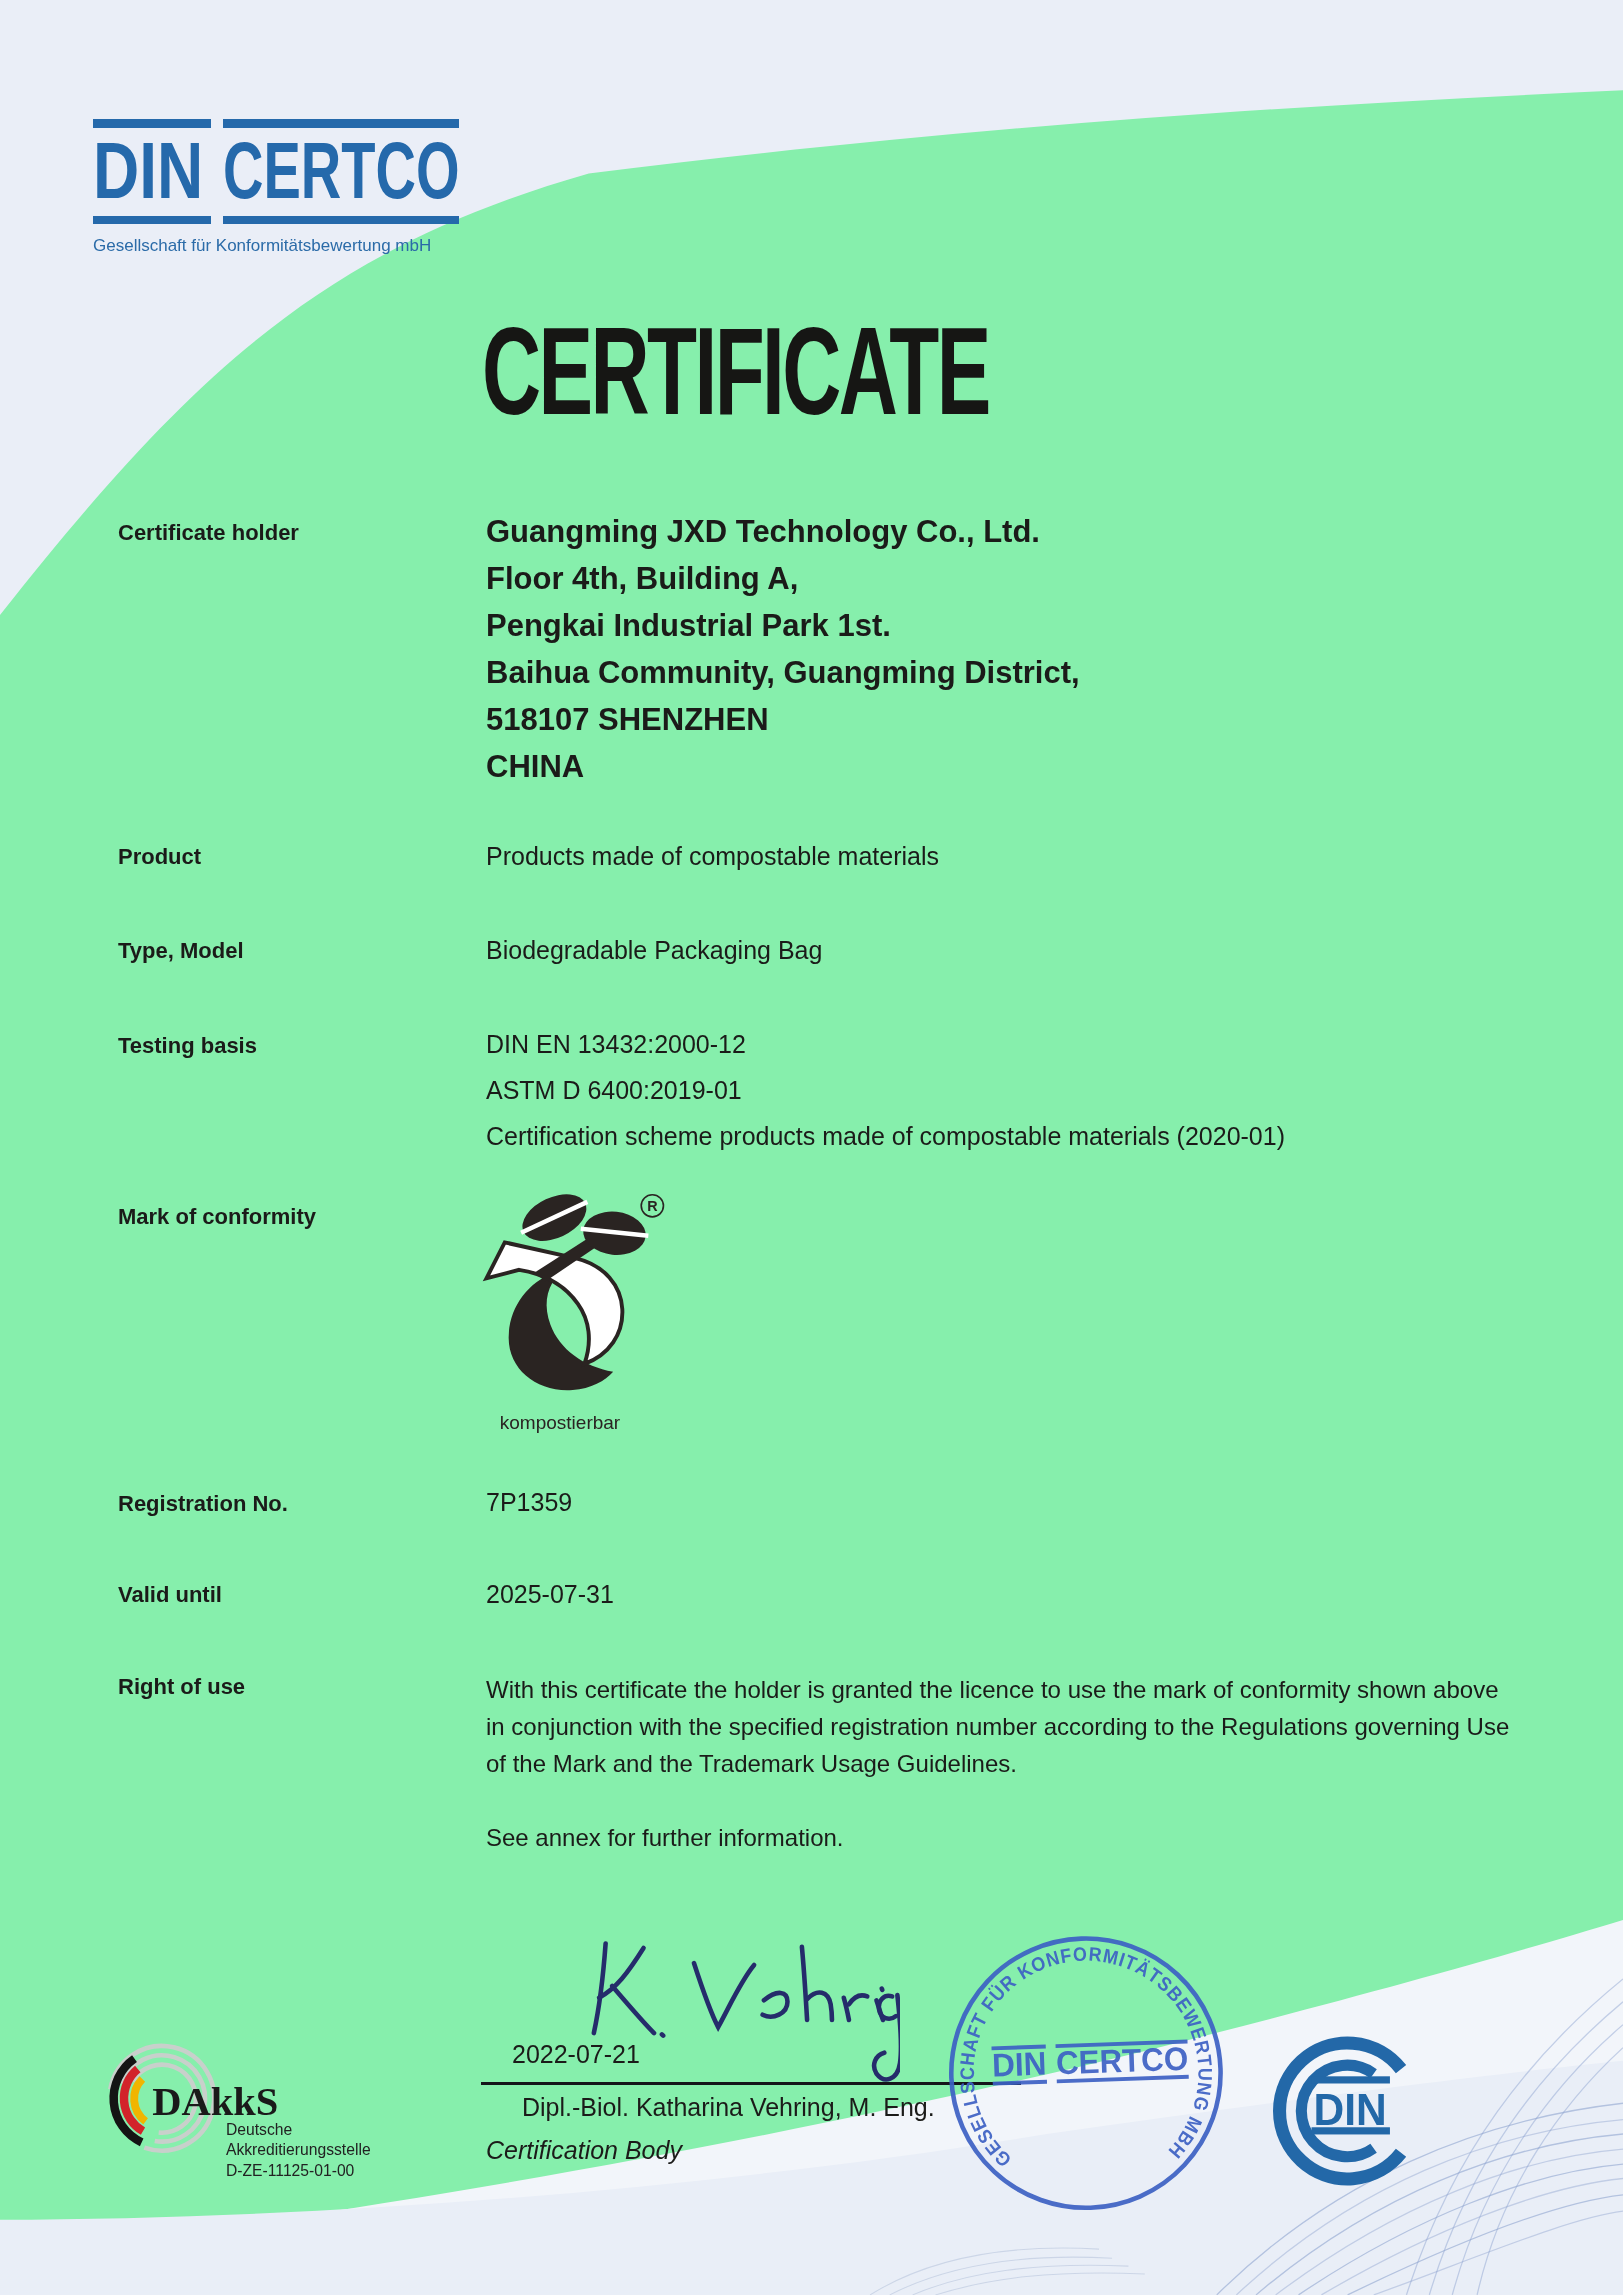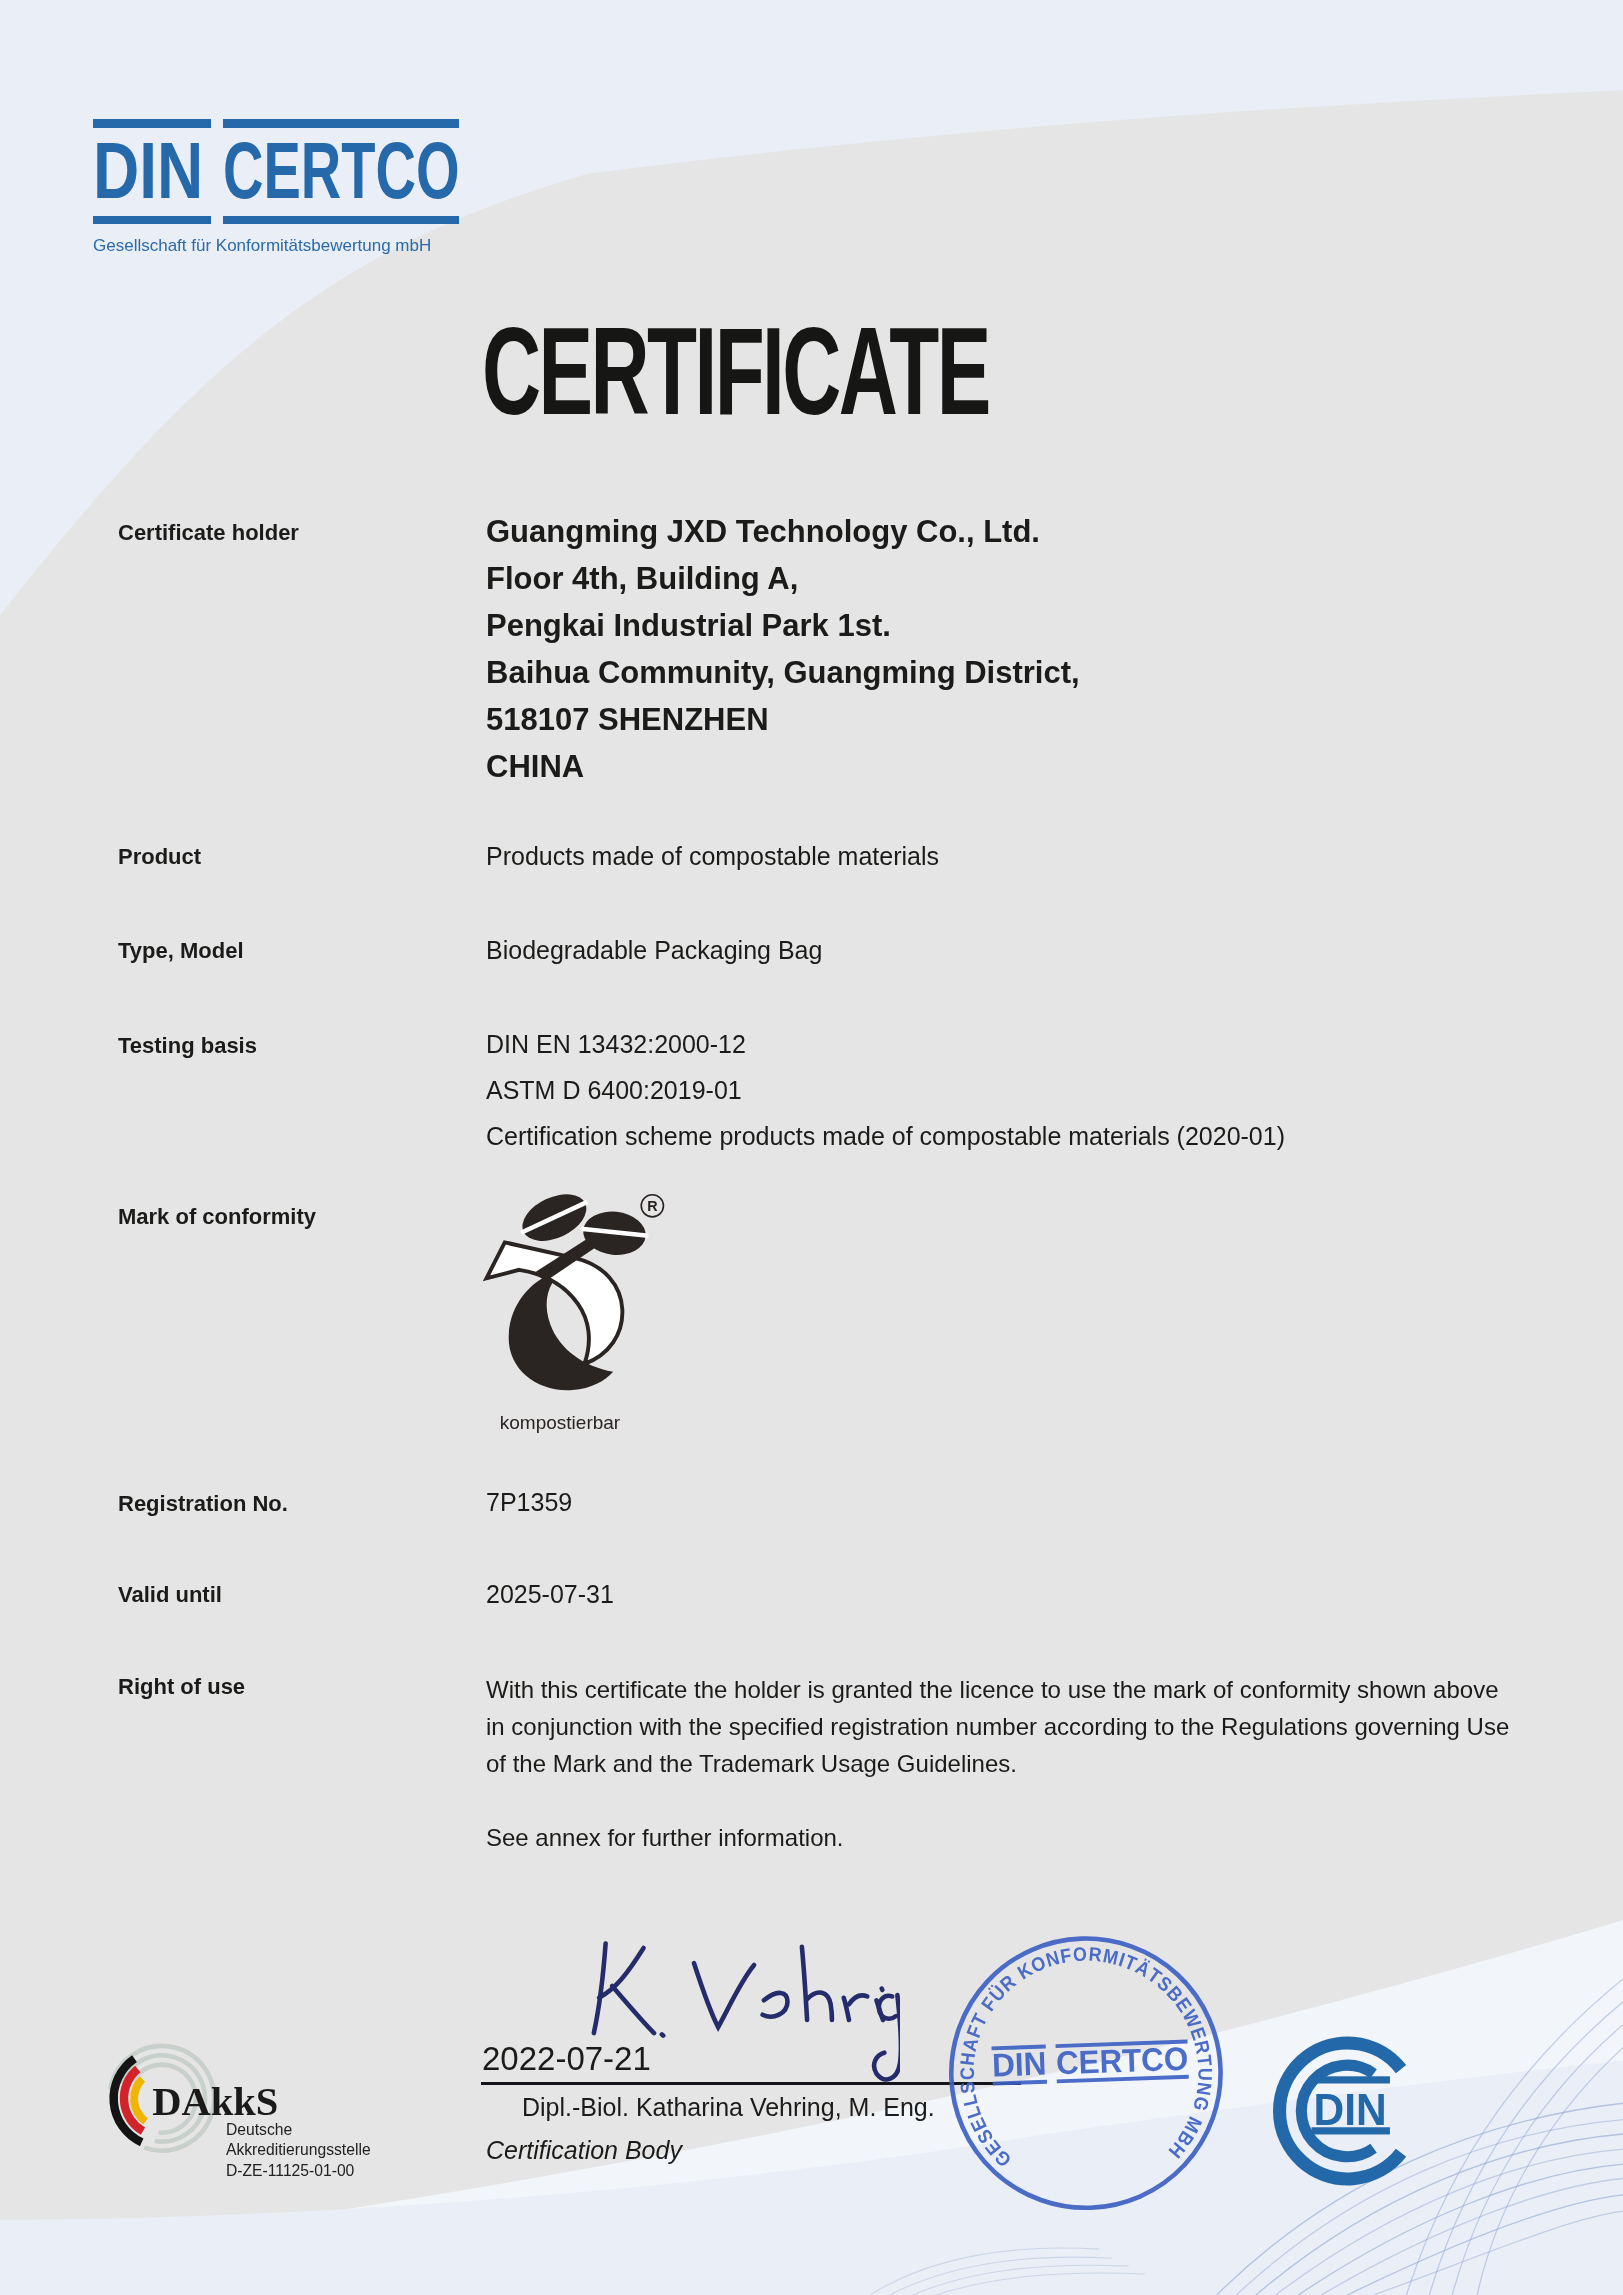--- a/index.html
+++ b/index.html
@@ -1,18 +1,18 @@
 <!DOCTYPE html>
 <html style="font-size:10.5px"><head>
 <meta charset="utf-8">
 <style>
   html,body{margin:0;padding:0;background:#fff;}
   #page{
     position:relative; width:1623px; height:2295px; overflow:hidden;
-    background:#e5e5e5; font-family:"Liberation Sans", sans-serif; color:#1b1b19;
+    background:#86efac; font-family:"Liberation Sans", sans-serif; color:#1b1b19;
   }
   #bg{position:absolute;left:0;top:0;z-index:0;}
   .abs{position:absolute;}
   
   .logo-word{position:absolute; top:119px; height:105px;}
   .logo-word .bar{position:absolute;left:0;width:100%;height:8.5px;background:#2569ab;}
   .logo-word .bar.b{bottom:0;}
   .logo-word .letters{
     position:absolute; top:8.5px; height:88px; line-height:86px;
     font-size:80px; font-weight:800; color:#2569ab; white-space:nowrap;
@@ -35,21 +35,21 @@
   .flabel{position:absolute; left:118px; font-size:22px; font-weight:bold; white-space:nowrap;}
   .fvalue{position:absolute; left:486px; font-size:25px; white-space:nowrap;}
   .holder-line{position:absolute; left:486px; font-size:31px; font-weight:bold; white-space:nowrap;}
   .testing-line{position:absolute; left:486px; font-size:25px; white-space:nowrap;}
   .paragraph{
     position:absolute; left:486px; width:1034px; font-size:24px; line-height:37px;
   }
   .mark-caption{position:absolute; left:478px; width:164px; top:1412px;
     text-align:center; font-size:19px; color:#2a2422;}
   
-  .sig-date{position:absolute; left:482px; top:2040px; font-size:33px;text-align:right;}
+  .sig-date{position:absolute; left:512px; top:2040px; font-size:25px;text-align:right;}
   .sig-line{position:absolute; left:481px; top:2082px; width:540px; height:3.3px; background:#15151a;}
   .sig-name{position:absolute; left:486px; top:2093px; font-size:25px; white-space:nowrap;margin-left:36px;}
   .sig-role{position:absolute; left:486px; top:2136px; font-size:25px; white-space:nowrap;font-style:italic;}
   
   .footer-text{
     position:absolute; left:92px; top:2222px; font-size:20px; color:#2e6ca8; white-space:nowrap;
   }
   svg text{font-family:"Liberation Sans", sans-serif;}
   .dakks-name{font-family:"Liberation Serif", serif;}
 </style>

